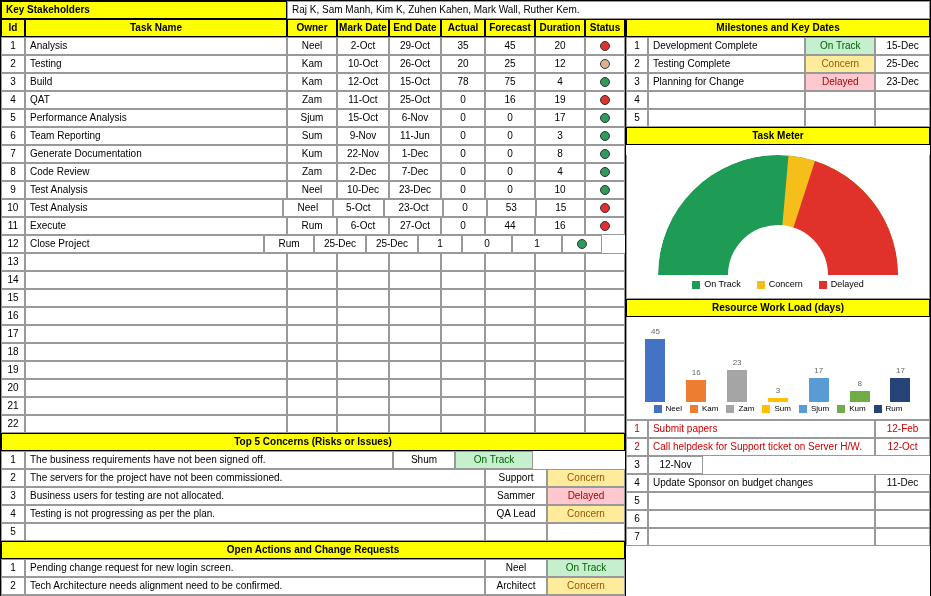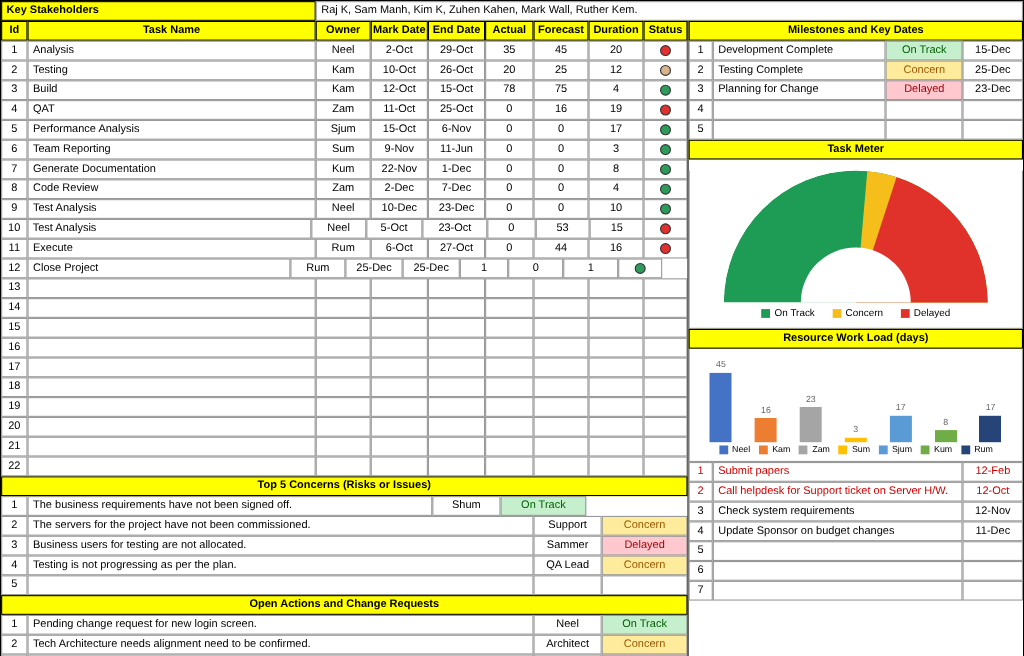--- a/index.html
+++ b/index.html
@@ -488,21 +488,20 @@
             <div class="cell left pad redtxt" style="width:228px">Submit papers</div>
             <div class="cell redtxt" style="width:55px">12-Feb</div>
           </div>
           <div class="row">
             <div class="cell redtxt" style="width:22px">2</div>
             <div class="cell left pad redtxt" style="width:228px">Call helpdesk for Support ticket on Server H/W.</div>
             <div class="cell redtxt" style="width:55px">12-Oct</div>
           </div>
           <div class="row">
             <div class="cell" style="width:22px">3</div>
-            <div class="cell left pad" style="width:228px">Check system requirements</div>
             <div class="cell" style="width:55px">12-Nov</div>
           </div>
           <div class="row">
             <div class="cell" style="width:22px">4</div>
             <div class="cell left pad" style="width:228px">Update Sponsor on budget changes</div>
             <div class="cell" style="width:55px">11-Dec</div>
           </div>
           <div class="row">
             <div class="cell" style="width:22px">5</div>
             <div class="cell" style="width:228px"></div>

